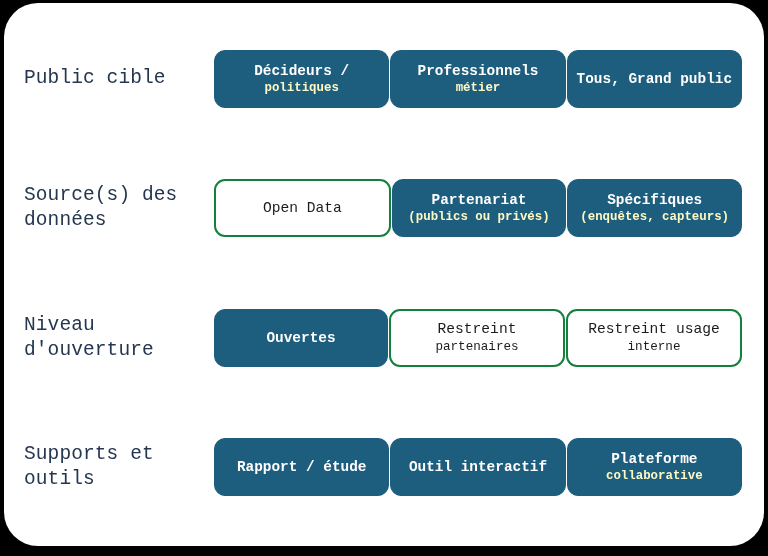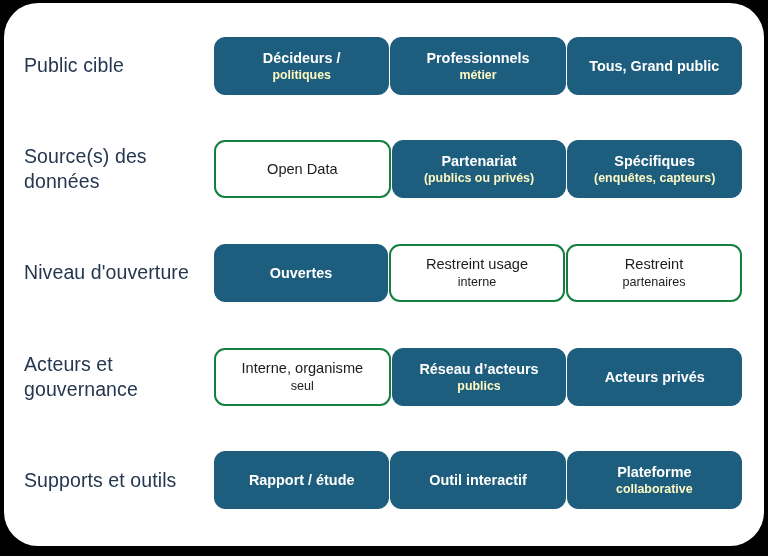--- a/index.html
+++ b/index.html
@@ -17,20 +17,21 @@
   #matrix-card {
     position: absolute;
     left: 4px;
     top: 3px;
     width: 760px;
     height: 543px;
     background: #ffffff;
     border-radius: 34px;
     box-sizing: border-box;
     overflow: hidden;
+    font-family: Liberation Mono, monospace;
   }
 
   #rows-wrap {
     position: absolute;
     left: 0;
     top: 0;
     width: 760px;
     height: 543px;
     display: flex;
     flex-direction: column;
@@ -161,47 +162,30 @@
 
 
     <div class="matrix-row">
       <div class="row-label">Niveau d'ouverture</div>
       <div class="options">
         <div class="option-cell filled">
           <span class="opt-main">Ouvertes</span>
 
         </div>
         <div class="option-cell outlined">
+          <span class="opt-main">Restreint</span>
+          <span class="opt-sub">partenaires</span>
+        </div>
+        <div class="option-cell outlined">
           <span class="opt-main">Restreint usage</span>
           <span class="opt-sub">interne</span>
         </div>
-        <div class="option-cell outlined">
-          <span class="opt-main">Restreint</span>
-          <span class="opt-sub">partenaires</span>
-        </div>
-      </div>
-    </div>
-
-    <div class="matrix-row">
-      <div class="row-label">Acteurs et gouvernance</div>
-      <div class="options">
-        <div class="option-cell outlined">
-          <span class="opt-main">Interne, organisme</span>
-          <span class="opt-sub">seul</span>
-        </div>
-        <div class="option-cell filled">
-          <span class="opt-main">Réseau d’acteurs</span>
-          <span class="opt-sub">publics</span>
-        </div>
-        <div class="option-cell filled">
-          <span class="opt-main">Acteurs privés</span>
-
-        </div>
-      </div>
-    </div>
+      </div>
+    </div>
+
 
     <div class="matrix-row">
       <div class="row-label">Supports et outils</div>
       <div class="options">
         <div class="option-cell filled">
           <span class="opt-main">Rapport / étude</span>
 
         </div>
         <div class="option-cell filled">
           <span class="opt-main">Outil interactif</span>

